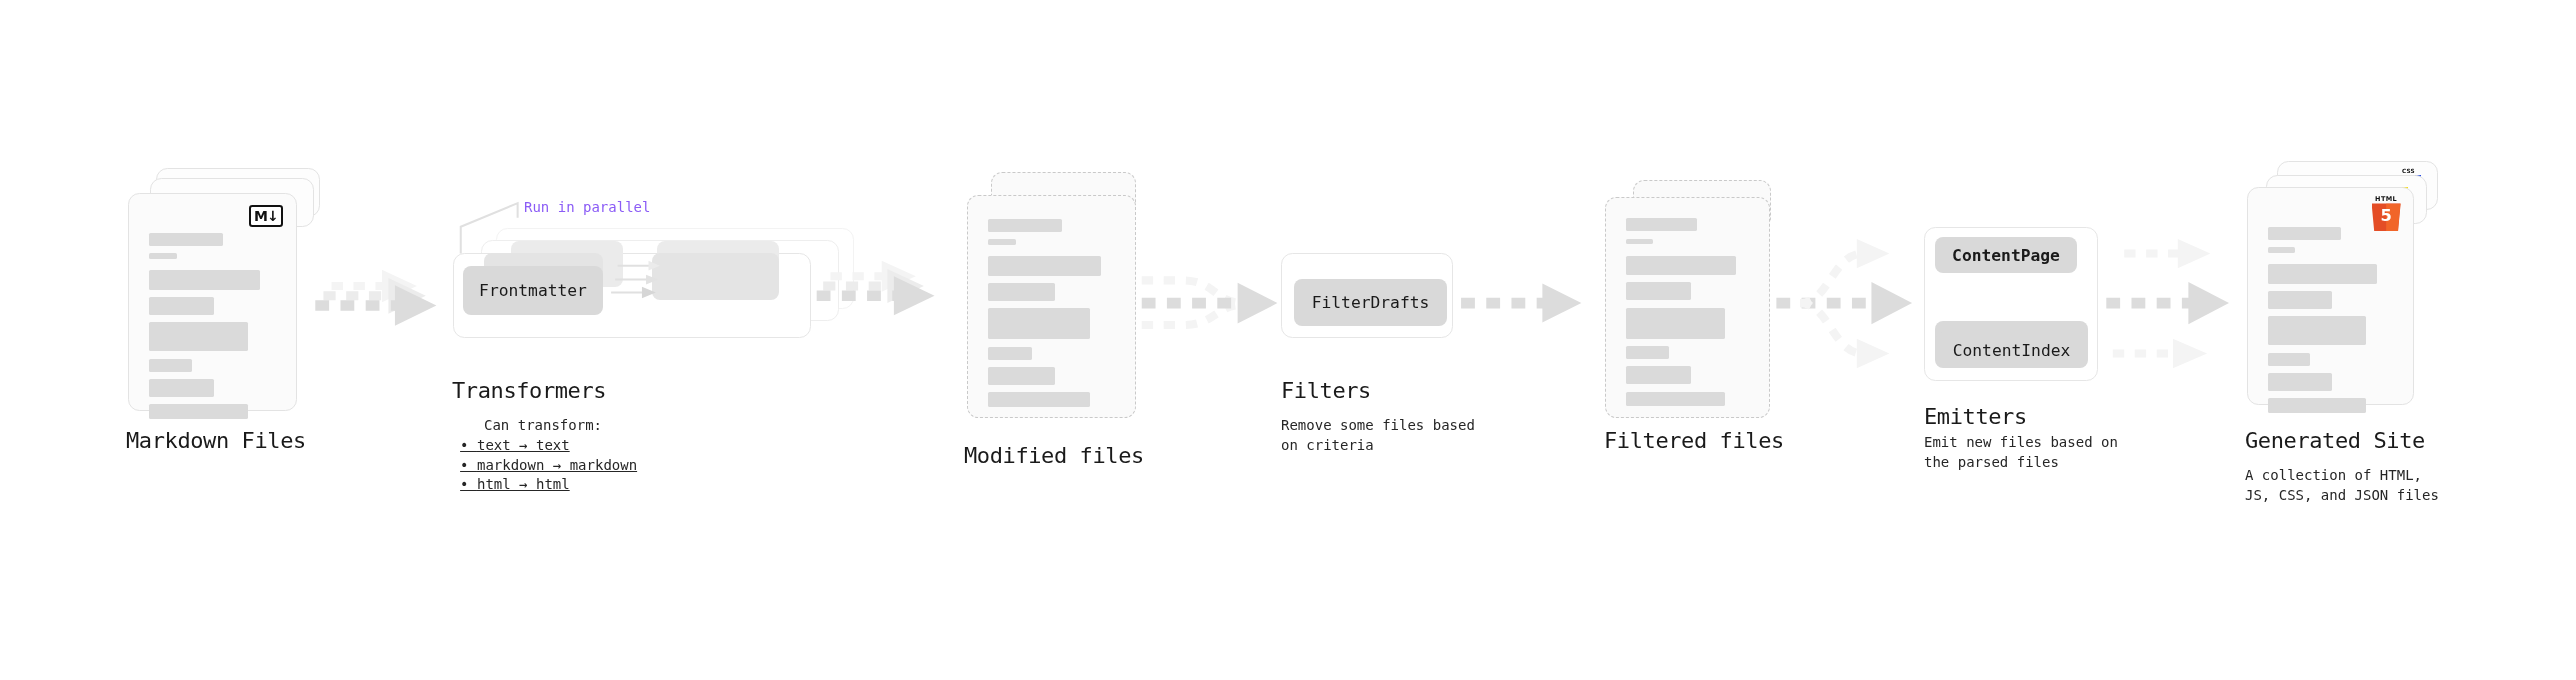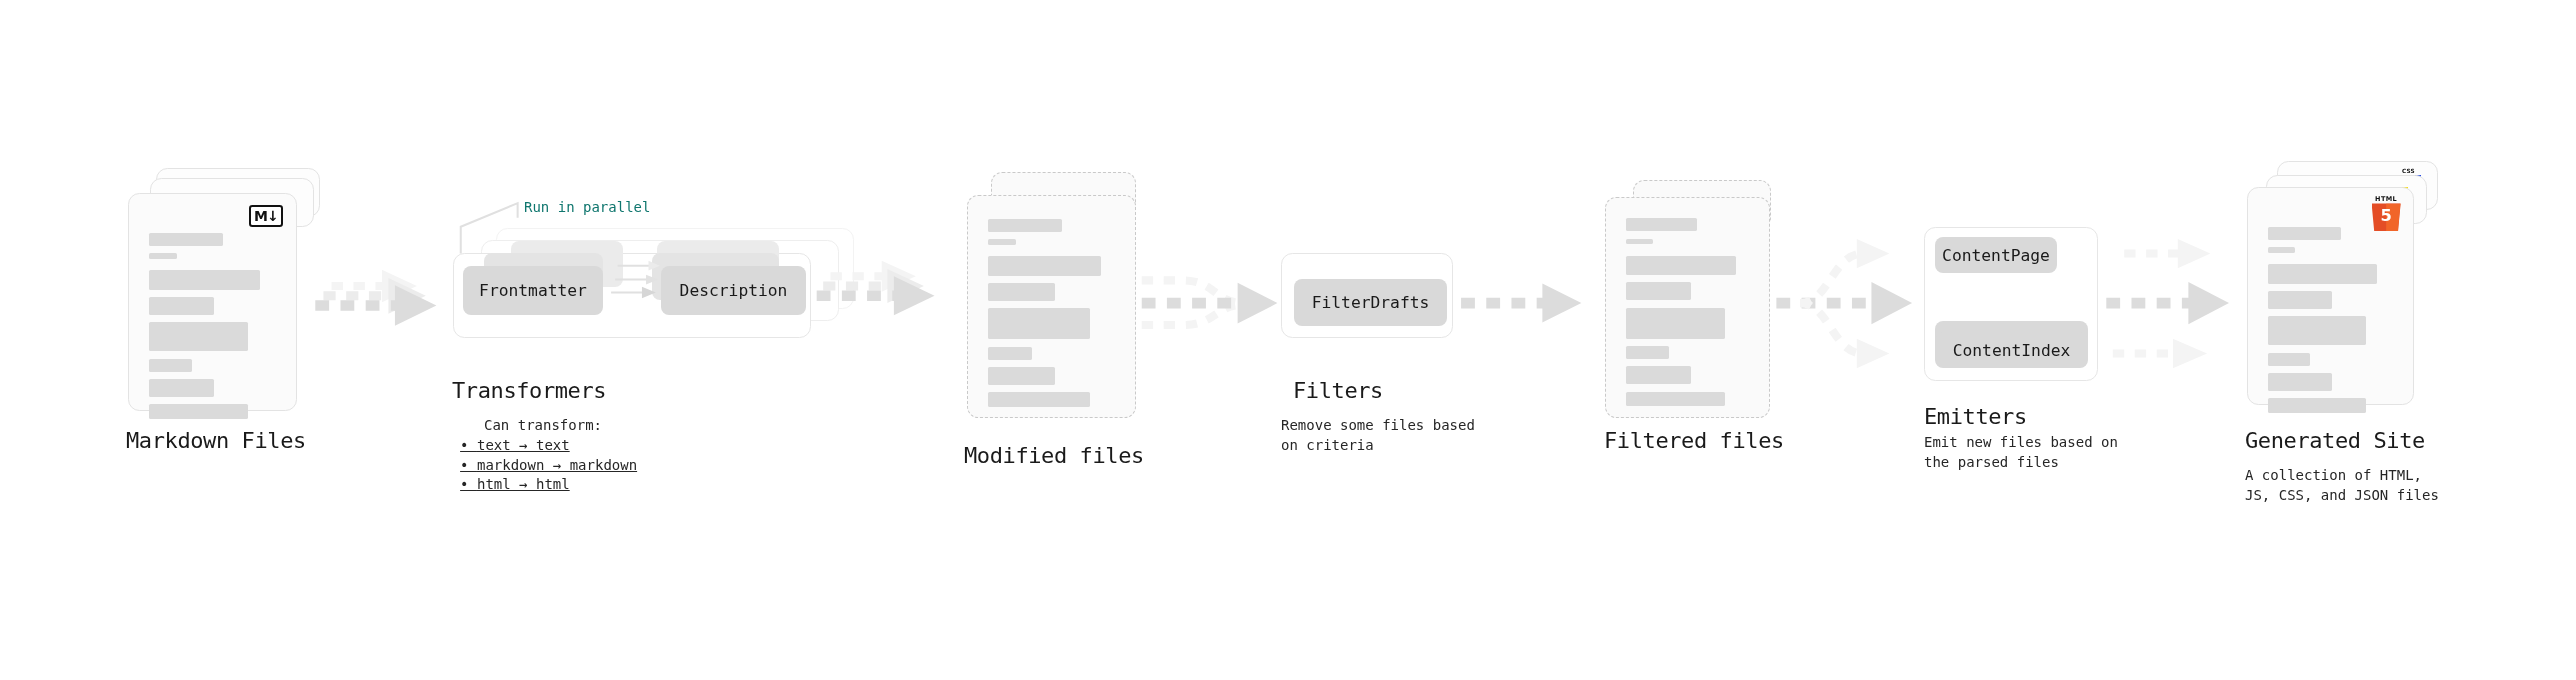--- a/index.html
+++ b/index.html
@@ -107,21 +107,21 @@
     line-height: 19.5px;
     font-family: "DejaVu Sans Mono","Liberation Mono", monospace;
     white-space: pre-line;
   }
   .sublist { position:absolute; font-size:14px; color:#262626; line-height:19.5px;
     font-family:"DejaVu Sans Mono","Liberation Mono", monospace; }
   .sublist ul { list-style: none; margin-left: 8.1px; }
   .sublist li:before { content:"• "; }
 
   .parallel-label {
-    position: absolute; font-size: 14px; color:#0f766e; white-space:nowrap;
+    position: absolute; font-size: 14px; color:#8b5cf6; white-space:nowrap;
     font-family:"DejaVu Sans Mono","Liberation Mono", monospace;
   }
 
   svg.overlay { position:absolute; left:0; top:0; width:2576px; height:681px; pointer-events:none; }
 </style>
 </head>
 <body>
 
 <div id="canvas">
 
@@ -149,21 +149,20 @@
   <div class="group-box g3" style="left:496px; top:228px; width:358px; height:81px;"></div>
   <div class="group-box g2" style="left:481px; top:240px; width:358px; height:81px;"></div>
   <div class="group-box" style="left:453px; top:253px; width:358px; height:85px;"></div>
 
   <div class="pill f3" style="left:511px; top:241px; width:112px; height:46px;">&nbsp;</div>
   <div class="pill f3" style="left:657px; top:241px; width:122px; height:46px;">&nbsp;</div>
   <div class="pill f2" style="left:484px; top:253px; width:119px; height:47px;">&nbsp;</div>
   <div class="pill f2" style="left:652px; top:253px; width:127px; height:47px;">&nbsp;</div>
 
   <div class="pill" style="left:463px; top:266px; width:140px; height:49px;">Frontmatter</div>
-  <div class="pill" style="left:661px; top:266px; width:145px; height:49px;">Description</div>
 
   <div class="caption" style="left:452px; top:378px;">Transformers</div>
   <div class="subcaption" style="left:452px; top:416px;margin-left:32px;">Can transform:</div>
   <div class="sublist" style="left:452px; top:436px;text-decoration:underline;">
     <ul>
       <li>text → text</li>
       <li>markdown → markdown</li>
       <li>html → html</li>
     </ul>
   </div>
@@ -180,21 +179,21 @@
         <div class="ln" style="width:35%;height:13px;"></div>
         <div class="ln" style="width:53%;height:18px;"></div>
         <div class="ln" style="width:80%;height:14.6px;"></div>
       </div>
     </div>
   </div>
   <div class="caption" style="left:964px; top:422px;margin-top:21px;">Modified files</div>
 
   <div class="group-box" style="left:1281px; top:253px; width:172px; height:85px;"></div>
   <div class="pill" style="left:1294px; top:279px; width:153px; height:47px;">FilterDrafts</div>
-  <div class="caption" style="left:1281px; top:378px;margin-left:12px;">Filters</div>
+  <div class="caption" style="left:1281px; top:378px;">Filters</div>
   <div class="subcaption" style="left:1281px; top:416px;">Remove some files based
 on criteria</div>
 
   <div class="doc-stack">
     <div class="doc dashed" style="left:1633px; top:180px; width:138px; height:49px;"></div>
     <div class="doc dashed" style="left:1605px; top:197px; width:165px; height:221px;">
       <div class="doc-lines" style="top:20.3px;">
         <div class="ln" style="width:58%;height:13px;"></div>
         <div class="ln" style="width:22%;height:5.7px;margin-bottom:11.4px;"></div>
         <div class="ln" style="width:89%;height:19.5px;"></div>
@@ -202,21 +201,21 @@
         <div class="ln" style="width:80%;height:31px;"></div>
         <div class="ln" style="width:35%;height:13px;"></div>
         <div class="ln" style="width:53%;height:18px;"></div>
         <div class="ln" style="width:80%;height:14.6px;"></div>
       </div>
     </div>
   </div>
   <div class="caption" style="left:1604px; top:428px;">Filtered files</div>
 
   <div class="group-box" style="left:1924px; top:227px; width:174px; height:154px;"></div>
-  <div class="pill" style="left:1935px; top:237px; width:122px; height:36px;">ContentPage</div>
+  <div class="pill" style="left:1935px; top:237px; width:142px; height:36px;font-weight:bold;">ContentPage</div>
   <div class="pill" style="left:1935px; top:284px; width:153px; height:36px;margin-top:37px;">FolderPage</div>
   <div class="pill" style="left:1935px; top:332px; width:153px; height:36px;">ContentIndex</div>
   <div class="caption" style="left:1924px; top:396px;margin-top:8px;">Emitters</div>
   <div class="subcaption" style="left:1924px; top:433px;">Emit new files based on
 the parsed files</div>
 
   <div class="doc-stack">
     <div class="doc ghost" style="left:2277px; top:161px; width:161px; height:49px;">
       <div class="badge-css3" style="right:16.3px; top:6.5px;">
         <div class="c3-word">CSS</div>

